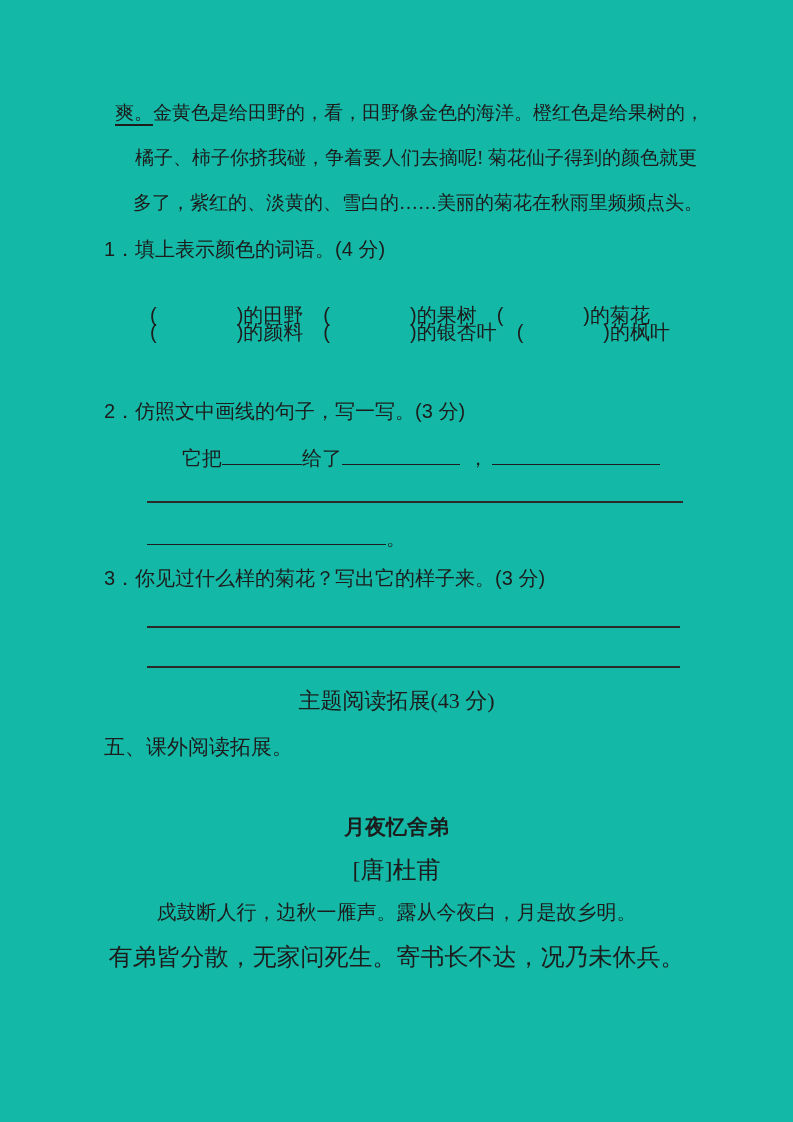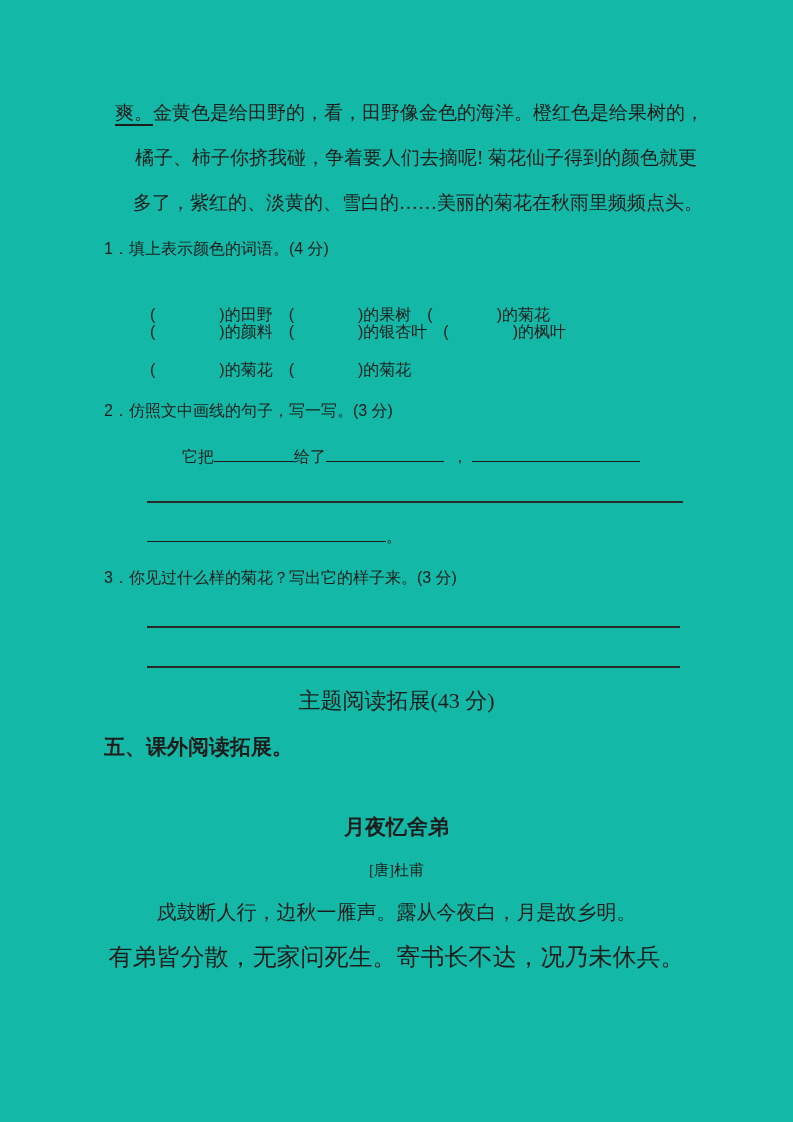--- a/index.html
+++ b/index.html
@@ -16,21 +16,21 @@
     overflow: hidden;
   }
   .abs { position: absolute; white-space: nowrap; }
   .kai {
     font-family: "Liberation Serif", serif;
     font-size: 19px;
     line-height: 26px;
   }
   .hei {
     font-family: "Liberation Sans", sans-serif;
-    font-size: 16px;
+    font-size: 20px;
     line-height: 26px;
   }
   .song {
     font-family: "Liberation Serif", serif;
     font-size: 21px;
     line-height: 26px;
   }
   .centered {
     left: 0;
     width: 793px;
@@ -61,37 +61,36 @@
 
   <div class="abs kai" style="left:115px; top:100px;">
     <span class="underlined-start">爽。</span><span>金黄色是给田野的，看，田野像金色的海洋。橙红色是给果树的，</span>
   </div>
   <div class="abs kai" style="left:115px; top:145px;margin-left:20px;">橘子、柿子你挤我碰，争着要人们去摘呢! 菊花仙子得到的颜色就更</div>
   <div class="abs kai" style="left:115px; top:190px;margin-left:18px;">多了，紫红的、淡黄的、雪白的……美丽的菊花在秋雨里频频点头。</div>
 
   <div class="abs hei" style="left:104px; top:236px;">1．填上表示颜色的词语。(4 分)</div>
   <div class="abs hei" style="left:150px; top:277px;margin-top:42px;">(　　　　)的颜料　(　　　　)的银杏叶　(　　　　)的枫叶</div>
   <div class="abs hei" style="left:150px; top:302px;">(　　　　)的田野　(　　　　)的果树　(　　　　)的菊花</div>
-  <div class="abs hei" style="left:150px; top:357px;">(　　　　)的菊花　(　　　　)的菊花</div>
 
   <div class="abs hei" style="left:104px; top:398px;">2．仿照文中画线的句子，写一写。(3 分)</div>
   <div class="abs hei" style="left:182px; top:444px;">
     <span>它把</span><span class="blank" style="width:80px;"></span><span>给了</span><span class="blank" style="width:118px;"></span><span class="fill-comma">，</span><span class="blank" style="width:168px;"></span>
   </div>
   <div class="rule" style="left:147px; top:501px; width:536px;"></div>
   <div class="abs hei" style="left:147px; top:524px;">
     <span class="blank" style="width:239px;"></span><span>。</span>
   </div>
 
   <div class="abs hei" style="left:104px; top:565px;">3．你见过什么样的菊花？写出它的样子来。(3 分)</div>
   <div class="rule" style="left:147px; top:626px; width:533px;"></div>
   <div class="rule" style="left:147px; top:666px; width:533px;"></div>
 
   <div class="abs song centered" style="top:688px; font-size:22px;">主题阅读拓展(43 分)</div>
 
-  <div class="abs hei" style="left:104px; top:734px; font-size:21px;font-weight:bold;">五、课外阅读拓展。</div>
+  <div class="abs hei" style="left:104px; top:734px; font-size:21px;">五、课外阅读拓展。</div>
 
   <div class="abs hei centered bold" style="top:814px; font-size:21px;">月夜忆舍弟</div>
-  <div class="abs song centered" style="top:857px; font-size:15px;">[唐]杜甫</div>
+  <div class="abs song centered" style="top:857px; font-size:24px;">[唐]杜甫</div>
   <div class="abs kai centered" style="top:899px; font-size:20px;">戍鼓断人行，边秋一雁声。露从今夜白，月是故乡明。</div>
   <div class="abs kai centered" style="top:944px; font-size:24px;">有弟皆分散，无家问死生。寄书长不达，况乃未休兵。</div>
 
 </div>
 
 </body></html>

